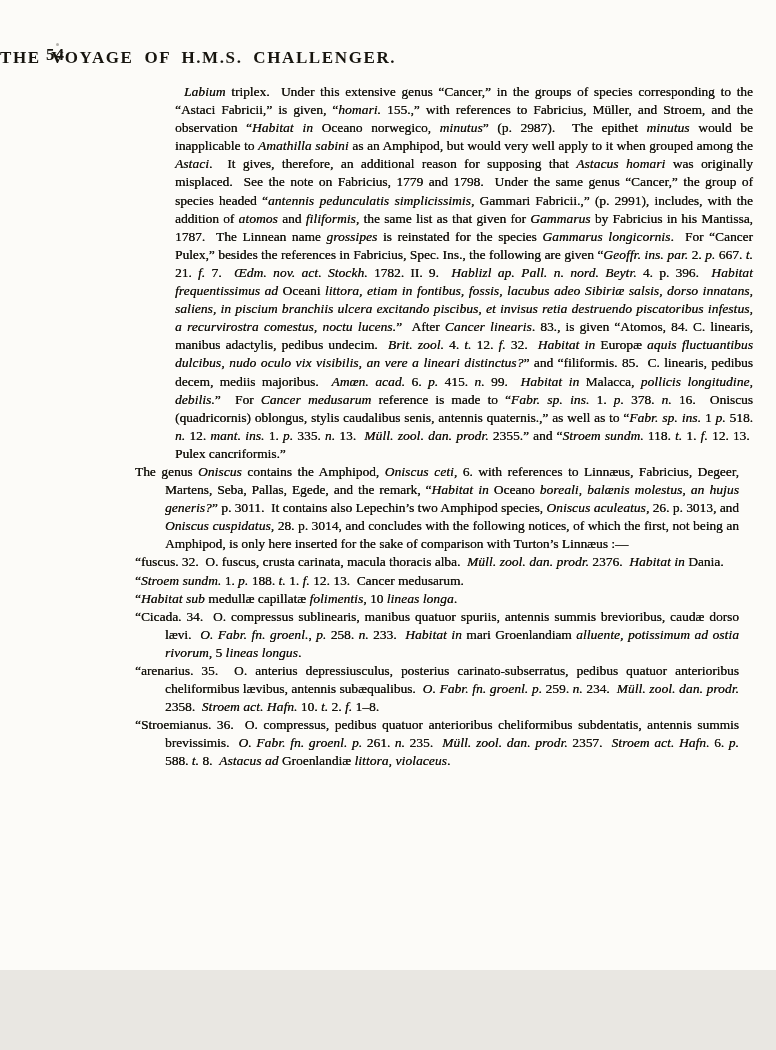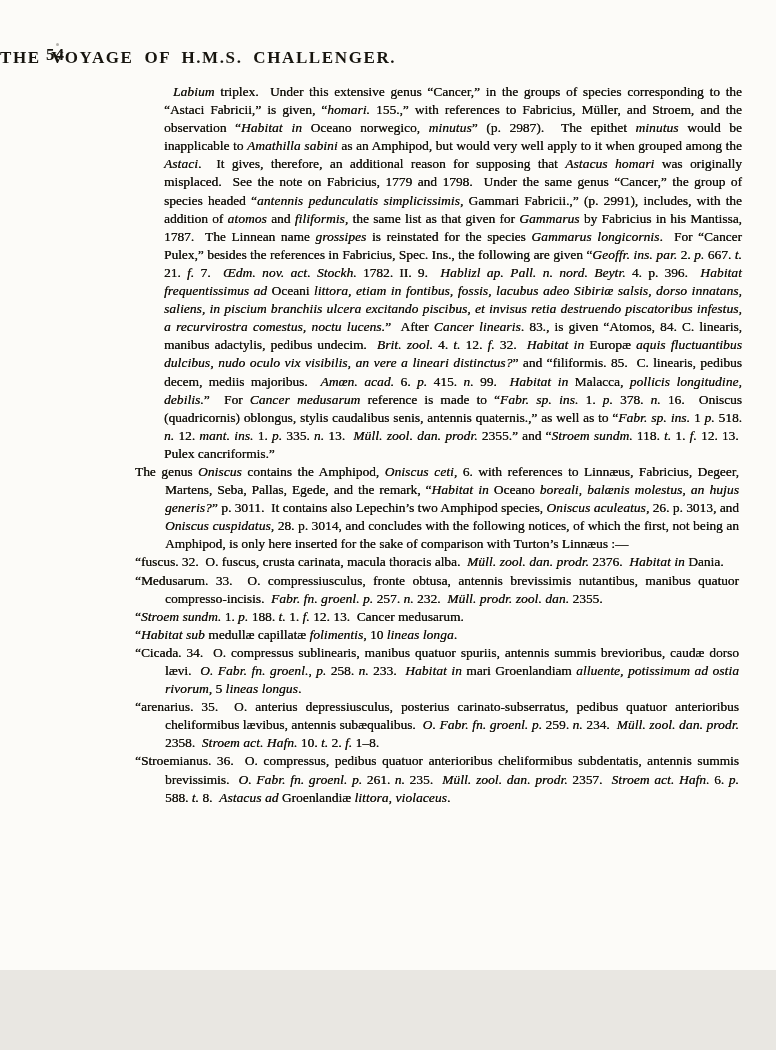--- a/index.html
+++ b/index.html
@@ -19,21 +19,21 @@
     position:absolute;left:0;right:0;top:48px;
     font-weight:bold;font-size:17px;
     letter-spacing:1.6px;word-spacing:5px;
   }
   .text-block{
     position:absolute;left:135px;top:83px;width:604px;
     font-size:13.4px;line-height:18.1px;
     text-shadow:0.2px 0 0 currentColor;
   }
   .para{margin:0;text-align:justify;}
-  .para.main{margin-left:29px;width:578px;text-indent:9px;}
+  .para.main{margin-left:40px;width:578px;text-indent:9px;}
   .para.hang{padding-left:30px;text-indent:-30px;}
   .para i{letter-spacing:0.1px;}
   .artifact{
     position:absolute;border-radius:50%;
     background:#5a564e;
   }
   .artifact.a1{left:56px;top:43px;width:3px;height:3px;opacity:.45;}
   .artifact.a2{left:421px;top:972px;width:2px;height:2px;opacity:.8;}
 </style>
 </head>
@@ -41,21 +41,20 @@
 
 <div class="page">
 
   <span class="pagenum">54</span>
   <div class="running-title">THE VOYAGE OF H.M.S. CHALLENGER.</div>
 
   <div class="text-block">
     <p class="para main"><i>Labium</i> triplex.&nbsp; Under this extensive genus “Cancer,” in the groups of species corresponding to the “Astaci Fabricii,” is given, “<i>homari.</i> 155.,” with references to Fabricius, Müller, and Stroem, and the observation “<i>Habitat in</i> Oceano norwegico, <i>minutus</i>” (p. 2987).&nbsp; The epithet <i>minutus</i> would be inapplicable to <i>Amathilla sabini</i> as an Amphipod, but would very well apply to it when grouped among the <i>Astaci</i>.&nbsp; It gives, therefore, an additional reason for supposing that <i>Astacus homari</i> was originally misplaced.&nbsp; See the note on Fabricius, 1779 and 1798.&nbsp; Under the same genus “Cancer,” the group of species headed “<i>antennis pedunculatis simplicissimis</i>, Gammari Fabricii.,” (p. 2991), includes, with the addition of <i>atomos</i> and <i>filiformis</i>, the same list as that given for <i>Gammarus</i> by Fabricius in his Mantissa, 1787.&nbsp; The Linnean name <i>grossipes</i> is reinstated for the species <i>Gammarus longicornis</i>.&nbsp; For “Cancer Pulex,” besides the references in Fabricius, Spec. Ins., the following are given “<i>Geoffr. ins. par.</i> 2. <i>p.</i> 667. <i>t.</i> 21. <i>f.</i> 7.&nbsp; <i>Œdm. nov. act. Stockh.</i> 1782. II. 9.&nbsp; <i>Hablizl ap. Pall. n. nord. Beytr.</i> 4. p. 396.&nbsp; <i>Habitat frequentissimus ad</i> Oceani <i>littora, etiam in fontibus, fossis, lacubus adeo Sibiriæ salsis, dorso innatans, saliens, in piscium branchiis ulcera excitando piscibus, et invisus retia destruendo piscatoribus infestus, a recurvirostra comestus, noctu lucens.</i>”&nbsp; After <i>Cancer linearis</i>. 83., is given “Atomos, 84. C. linearis, manibus adactylis, pedibus undecim.&nbsp; <i>Brit. zool.</i> 4. <i>t.</i> 12. <i>f.</i> 32.&nbsp; <i>Habitat in</i> Europæ <i>aquis fluctuantibus dulcibus, nudo oculo vix visibilis, an vere a lineari distinctus?</i>” and “filiformis. 85.&nbsp; C. linearis, pedibus decem, mediis majoribus.&nbsp; <i>Amœn. acad.</i> 6. <i>p.</i> 415. <i>n.</i> 99.&nbsp; <i>Habitat in</i> Malacca, <i>pollicis longitudine, debilis.</i>”&nbsp; For <i>Cancer medusarum</i> reference is made to “<i>Fabr. sp. ins.</i> 1. <i>p.</i> 378. <i>n.</i> 16.&nbsp; Oniscus (quadricornis) oblongus, stylis caudalibus senis, antennis quaternis.,” as well as to “<i>Fabr. sp. ins.</i> 1 <i>p.</i> 518. <i>n.</i> 12. <i>mant. ins.</i> 1. <i>p.</i> 335. <i>n.</i> 13.&nbsp; <i>Müll. zool. dan. prodr.</i> 2355.” and “<i>Stroem sundm.</i> 118. <i>t.</i> 1. <i>f.</i> 12. 13.&nbsp; Pulex cancriformis.”</p>
     <p class="para hang">The genus <i>Oniscus</i> contains the Amphipod, <i>Oniscus ceti</i>, 6. with references to Linnæus, Fabricius, Degeer, Martens, Seba, Pallas, Egede, and the remark, “<i>Habitat in</i> Oceano <i>boreali, balænis molestus, an hujus generis?</i>” p. 3011.&nbsp; It contains also Lepechin’s two Amphipod species, <i>Oniscus aculeatus</i>, 26. p. 3013, and <i>Oniscus cuspidatus</i>, 28. p. 3014, and concludes with the following notices, of which the first, not being an Amphipod, is only here inserted for the sake of comparison with Turton’s Linnæus&nbsp;:—</p>
     <p class="para hang">“fuscus. 32.&nbsp; O. fuscus, crusta carinata, macula thoracis alba.&nbsp; <i>Müll. zool. dan. prodr.</i> 2376.&nbsp; <i>Habitat in</i> Dania.</p>
-    <p class="para hang">“Medusarum. 33.&nbsp; O. compressiusculus, fronte obtusa, antennis brevissimis nutantibus, manibus quatuor compresso-incisis.&nbsp; <i>Fabr. fn. groenl. p.</i> 257. <i>n.</i> 232.&nbsp; <i>Müll. prodr. zool. dan.</i> 2355.</p>
     <p class="para hang">“<i>Stroem sundm.</i> 1. <i>p.</i> 188. <i>t.</i> 1. <i>f.</i> 12. 13.&nbsp; Cancer medusarum.</p>
     <p class="para hang">“<i>Habitat sub</i> medullæ capillatæ <i>folimentis</i>, 10 <i>lineas longa</i>.</p>
     <p class="para hang">“Cicada. 34.&nbsp; O. compressus sublinearis, manibus quatuor spuriis, antennis summis brevioribus, caudæ dorso lævi.&nbsp; <i>O. Fabr. fn. groenl.</i>, <i>p.</i> 258. <i>n.</i> 233.&nbsp; <i>Habitat in</i> mari Groenlandiam <i>alluente, potissimum ad ostia rivorum</i>, 5 <i>lineas longus</i>.</p>
     <p class="para hang">“arenarius. 35.&nbsp; O. anterius depressiusculus, posterius carinato-subserratus, pedibus quatuor anterioribus cheliformibus lævibus, antennis subæqualibus.&nbsp; <i>O. Fabr. fn. groenl. p.</i> 259. <i>n.</i> 234.&nbsp; <i>Müll. zool. dan. prodr.</i> 2358.&nbsp; <i>Stroem act. Hafn.</i> 10. <i>t.</i> 2. <i>f.</i> 1–8.</p>
     <p class="para hang">“Stroemianus. 36.&nbsp; O. compressus, pedibus quatuor anterioribus cheliformibus subdentatis, antennis summis brevissimis.&nbsp; <i>O. Fabr. fn. groenl. p.</i> 261. <i>n.</i> 235.&nbsp; <i>Müll. zool. dan. prodr.</i> 2357.&nbsp; <i>Stroem act. Hafn.</i> 6. <i>p.</i> 588. <i>t.</i> 8.&nbsp; <i>Astacus ad</i> Groenlandiæ <i>littora, violaceus</i>.</p>
   </div>
 
   <span class="artifact a1"></span>
   <span class="artifact a2"></span>
 

